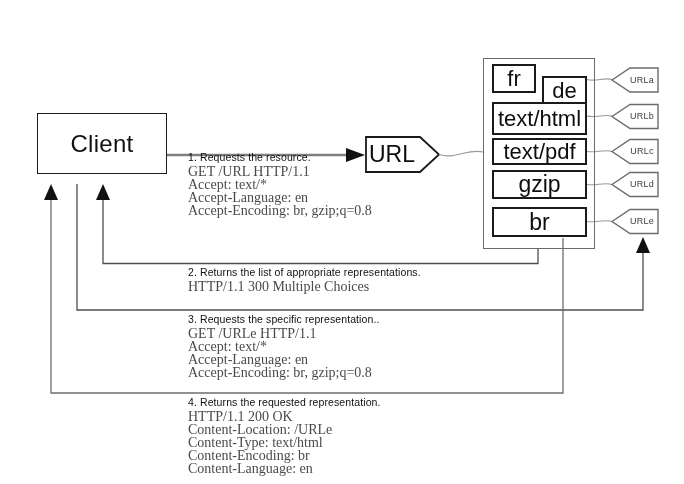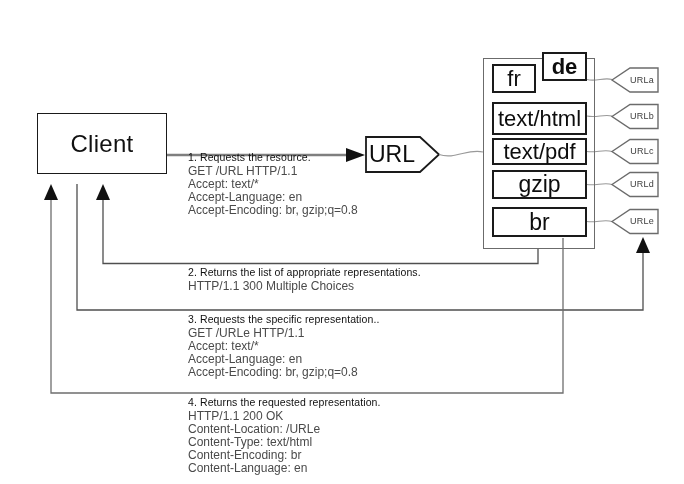--- a/index.html
+++ b/index.html
@@ -8,38 +8,38 @@
     font-family:"Liberation Sans", sans-serif;color:#111;
   }
   .stage svg.lines{position:absolute;left:0;top:0;}
   .abs{position:absolute;box-sizing:border-box;}
   .box{background:#fff;display:flex;align-items:center;justify-content:center;}
   .client-box{left:37px;top:113px;width:130px;height:61px;border:1.6px solid #1a1a1a;}
   .client-label{font-size:24px;letter-spacing:.3px;color:#111;}
   .outer-box{left:483px;top:58px;width:112px;height:191px;border:1.5px solid #6b6b6b;background:transparent;}
   .rep{border:2px solid #1a1a1a;font-size:22px;color:#0d0d0d;background:#fff;}
   .rep-fr{left:492px;top:64px;width:44px;height:29px;}
-  .rep-de{left:542px;top:52px;width:45px;height:29px;font-weight:bold;}
+  .rep-de{left:542px;top:76px;width:45px;height:29px;}
   .rep-texthtml{left:492px;top:102px;width:95px;height:33px;}
   .rep-textpdf{left:492px;top:138px;width:95px;height:27px;}
   .rep-gzip{left:492px;top:170px;width:95px;height:29px;font-size:23px;}
   .rep-br{left:492px;top:207px;width:95px;height:30px;font-size:23px;}
   .url-node-label{left:366px;top:137px;width:52px;height:35px;font-size:23px;color:#0d0d0d;background:transparent;}
   .tag-label{width:30px;height:24px;font-size:9px;color:#3c3c3c;background:transparent;letter-spacing:.2px;}
   .tag-a{left:627px;top:68px;}
   .tag-b{left:627px;top:104px;}
   .tag-c{left:627px;top:139px;}
   .tag-d{left:627px;top:172px;}
   .tag-e{left:627px;top:209px;}
   .server-head{left:452px;top:19px;width:230px;text-align:center;}
   .server-title{font-size:15.5px;color:#1c1c1c;letter-spacing:.2px;}
   .server-sub{font-size:9.5px;font-style:italic;color:#2e2e2e;margin-top:1px;}
   .msg{position:absolute;left:188px;}
   .msg-label{font-size:10.5px;color:#101010;line-height:12px;margin-bottom:2px;letter-spacing:.1px;}
-  .mono{font-family:Liberation Sans, sans-serif;font-size:12px;color:#4a4a4a;
+  .mono{font-family:Liberation Serif, serif;font-size:14px;color:#4a4a4a;
         line-height:13px;white-space:pre;}
   .msg1{top:151px;}
   .msg2{top:266px;}
   .msg3{top:313px;}
   .msg4{top:396px;}
 </style>
 </head>
 <body>
 
 <div class="stage">

